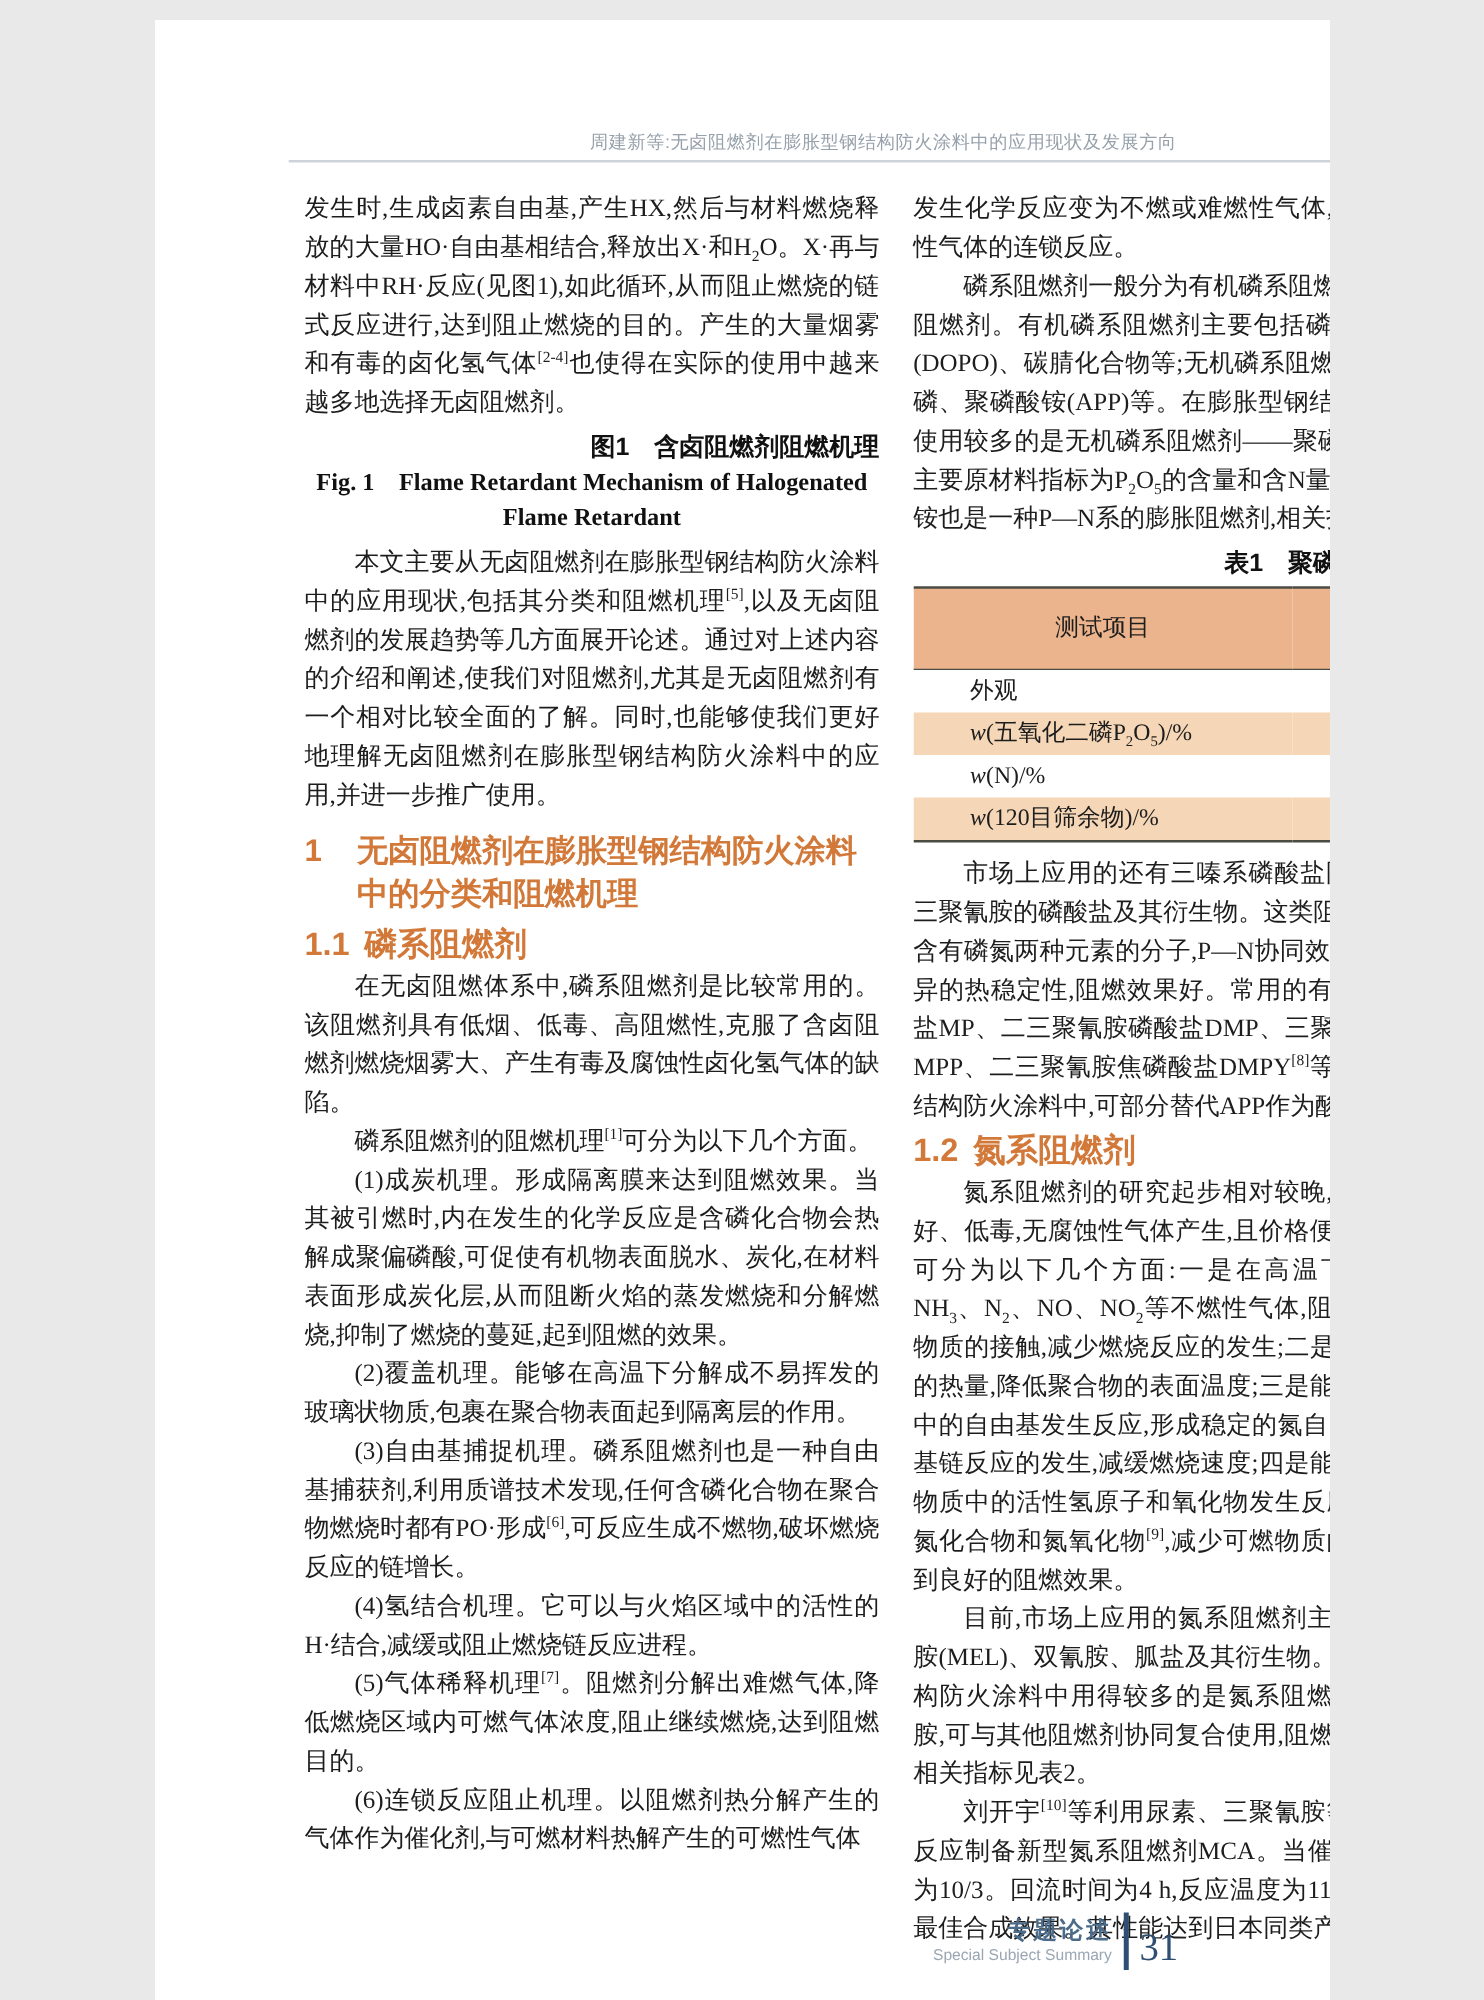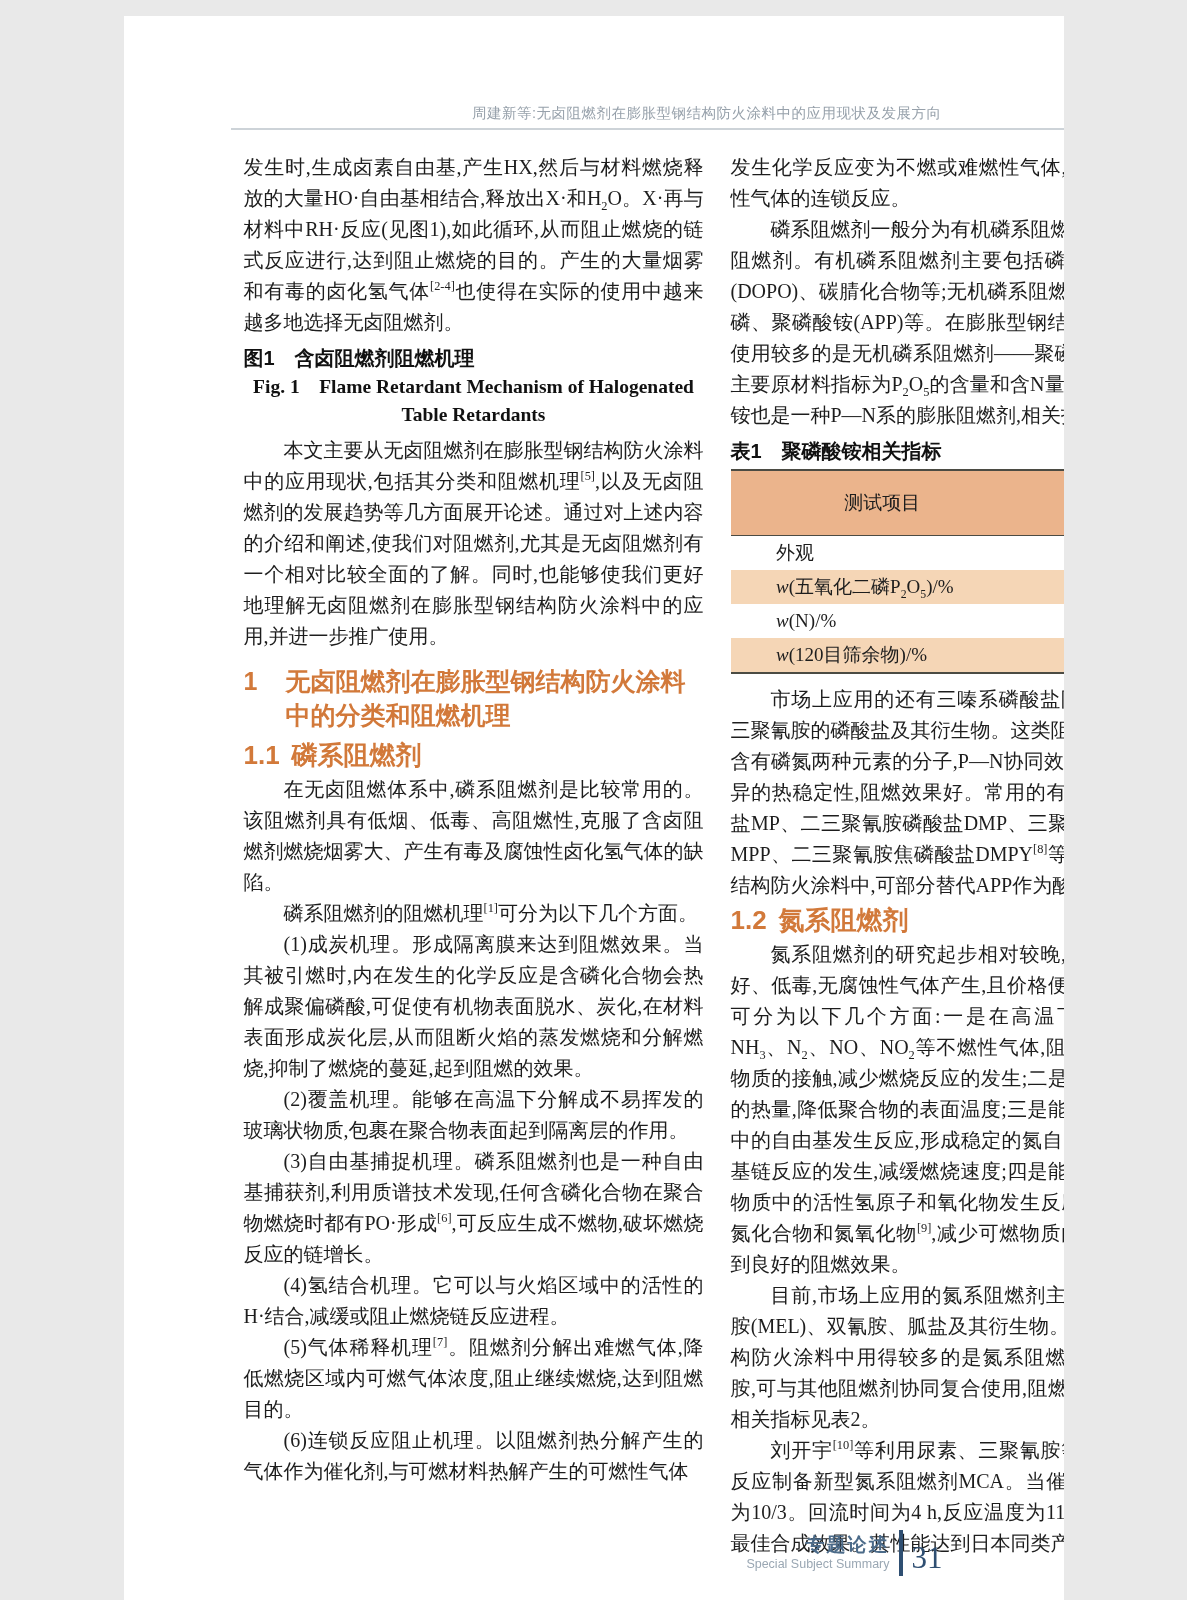--- a/index.html
+++ b/index.html
@@ -35,21 +35,21 @@
   .col{width:460px;font-size:20px;line-height:31px;text-align:justify;}
   .col p{margin:0;text-indent:2em;}
   .col p.noindent{text-indent:0;}
   sup{font-size:.62em;vertical-align:super;line-height:0;}
   sub{font-size:.62em;vertical-align:sub;line-height:0;}
 
   .equations{margin:5px 0 4px;text-align:center;text-indent:0;}
   .eq{line-height:33px;letter-spacing:1.5px;}
 
   .figcap-zh,.tabcap-zh{
-    text-align:left;text-indent:0;margin-top:6px;
+    text-align:right;text-indent:0;margin-top:6px;
     font-family:"Liberation Sans","DejaVu Sans",sans-serif;
     font-weight:bold;font-size:20px;line-height:29px;color:#111;
   }
   .figcap-en,.tabcap-en{
     text-align:center;text-indent:0;
     font-family:"Liberation Serif","DejaVu Serif",serif;
     font-weight:bold;font-size:19.5px;line-height:28px;color:#111;
   }
   .figcap-en.last{margin-bottom:6px;}
 
@@ -111,21 +111,21 @@
   <div class="headrule"></div>
 
   <div class="content">
 
     <div class="col">
       <p class="noindent">发生时,生成卤素自由基,产生HX,然后与材料燃烧释放的大量HO·自由基相结合,释放出X·和H<sub>2</sub>O。X·再与材料中RH·反应(见图1),如此循环,从而阻止燃烧的链式反应进行,达到阻止燃烧的目的。产生的大量烟雾和有毒的卤化氢气体<sup>[2-4]</sup>也使得在实际的使用中越来越多地选择无卤阻燃剂。</p>
 
 
       <div class="figcap-zh">图1　含卤阻燃剂阻燃机理</div>
       <div class="figcap-en">Fig. 1　Flame Retardant Mechanism of Halogenated</div>
-      <div class="figcap-en last">Table Retardants</div>
+      <div class="figcap-en last">Flame Retardant</div>
 
       <p>本文主要从无卤阻燃剂在膨胀型钢结构防火涂料中的应用现状,包括其分类和阻燃机理<sup>[5]</sup>,以及无卤阻燃剂的发展趋势等几方面展开论述。通过对上述内容的介绍和阐述,使我们对阻燃剂,尤其是无卤阻燃剂有一个相对比较全面的了解。同时,也能够使我们更好地理解无卤阻燃剂在膨胀型钢结构防火涂料中的应用,并进一步推广使用。</p>
 
       <div class="h2">
         <span class="num">1</span>
         <span>无卤阻燃剂在膨胀型钢结构防火涂料中的分类和阻燃机理</span>
       </div>
 
       <div class="h3">
         <span class="num">1.1</span>

